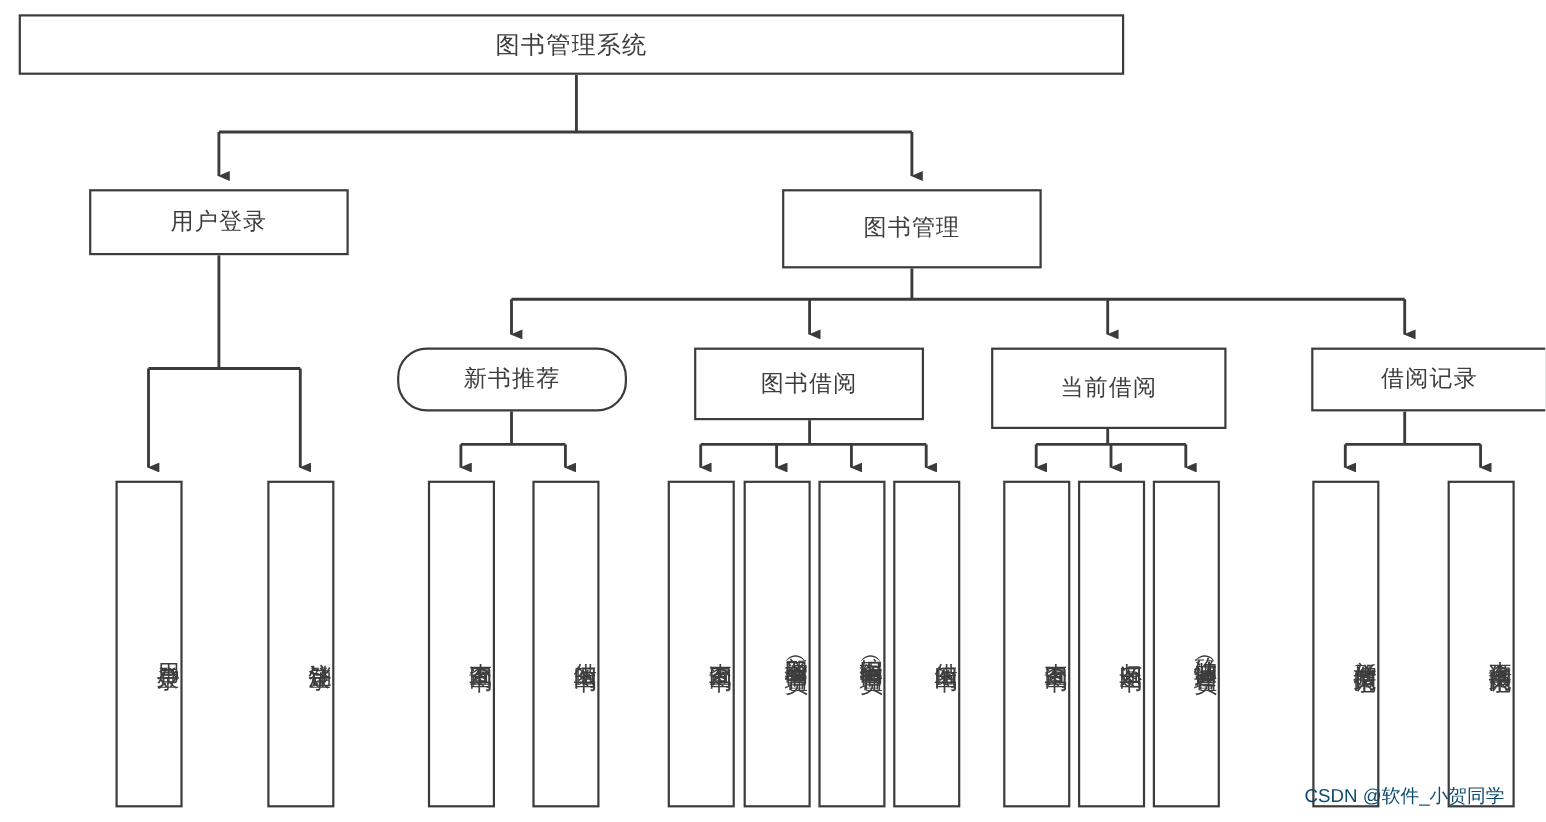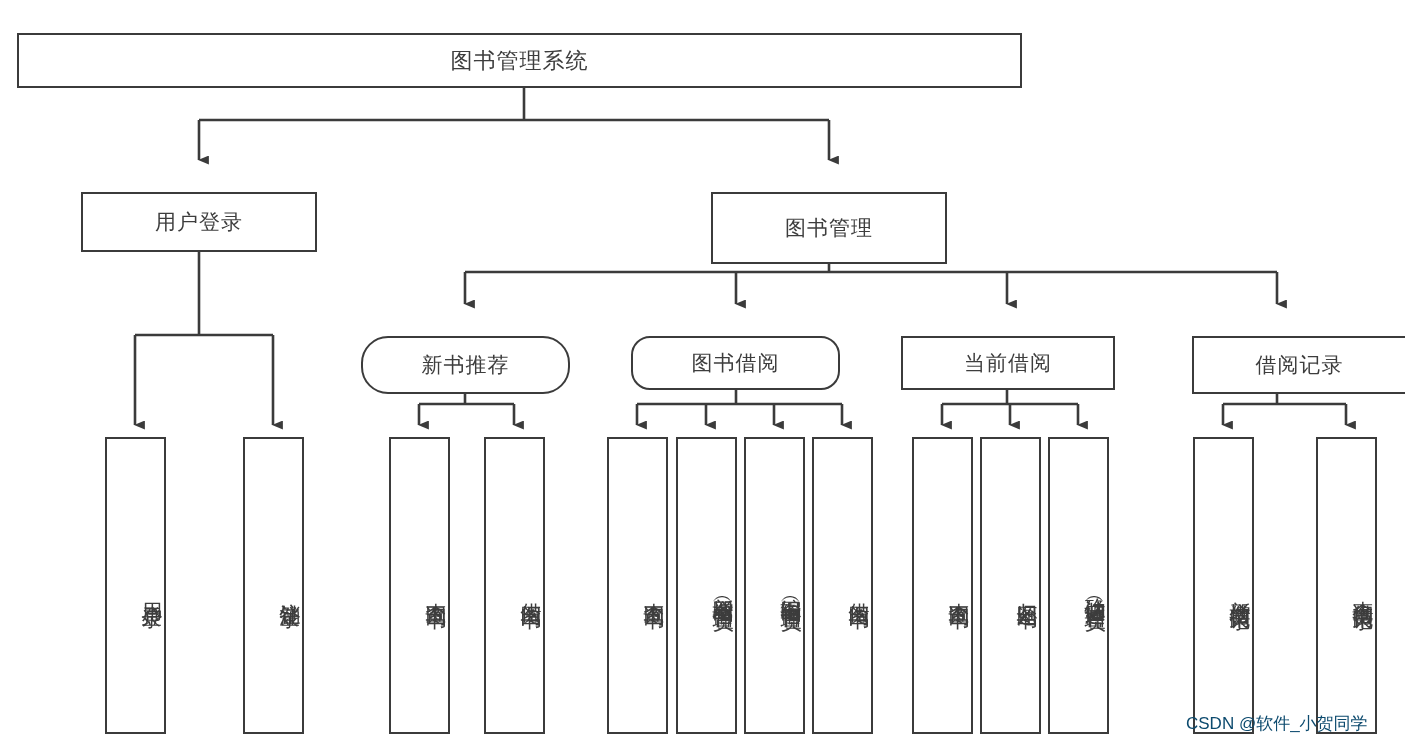--- a/index.html
+++ b/index.html
@@ -33,21 +33,20 @@
     display: flex;
     align-items: center;
     justify-content: center;
     text-align: center;
     line-height: 1.18;
     z-index: 2;
   }
   .node.horizontal {
     font-size: 21px;
     letter-spacing: 1px;
-    margin-top: 20px;
   }
   .node.vertical {
     writing-mode: vertical-rl;
     text-orientation: upright;
     font-size: 21px;
     letter-spacing: 2px;
     align-items: flex-start;
     justify-content: center;
     padding-top: 8px;
   }
@@ -122,22 +121,22 @@
       <path d="M 1346 404 L 1346 425" marker-end="url(#arrow)"></path>
     </g>
   </svg>
 
   <div class="node root horizontal" style="left: 17px; top: 13px; width: 1005px; height: 55px;">图书管理系统</div>
 
   <div class="node horizontal" style="left: 81px; top: 172px; width: 236px; height: 60px;">用户登录</div>
   <div class="node horizontal" style="left: 711px; top: 172px; width: 236px; height: 72px;">图书管理</div>
 
   <div class="node horizontal" style="left: 361px; top: 316px; width: 209px; height: 58px; border-radius: 27px;">新书推荐</div>
-  <div class="node horizontal" style="left: 631px; top: 316px; width: 209px; height: 54px; border-radius: 19px;">图书借阅</div>
-  <div class="node horizontal" style="left: 901px; top: 316px; width: 214px; height: 54px;">当前借阅</div>
+  <div class="node horizontal" style="left: 631px; top: 316px; width: 209px; height: 66px;">图书借阅</div>
+  <div class="node horizontal" style="left: 901px; top: 316px; width: 214px; height: 74px;">当前借阅</div>
   <div class="node horizontal" style="left: 1192px; top: 316px; width: 215px; height: 58px;">借阅记录</div>
 
   <div class="node vertical" style="left: 105px; top: 437px; width: 61px; height: 297px;">用户登录</div>
   <div class="node vertical" style="left: 243px; top: 437px; width: 61px; height: 297px;">注销登录</div>
   <div class="node vertical" style="left: 389px; top: 437px; width: 61px; height: 297px;">查询图书</div>
   <div class="node vertical" style="left: 484px; top: 437px; width: 61px; height: 297px;">借阅图书</div>
   <div class="node vertical" style="left: 607px; top: 437px; width: 61px; height: 297px;">查询图书</div>
   <div class="node vertical" style="left: 676px; top: 437px; width: 61px; height: 297px;">新增图书（管理员）</div>
   <div class="node vertical" style="left: 744px; top: 437px; width: 61px; height: 297px;">编辑图书（管理员）</div>
   <div class="node vertical" style="left: 812px; top: 437px; width: 61px; height: 297px;">借阅图书</div>

